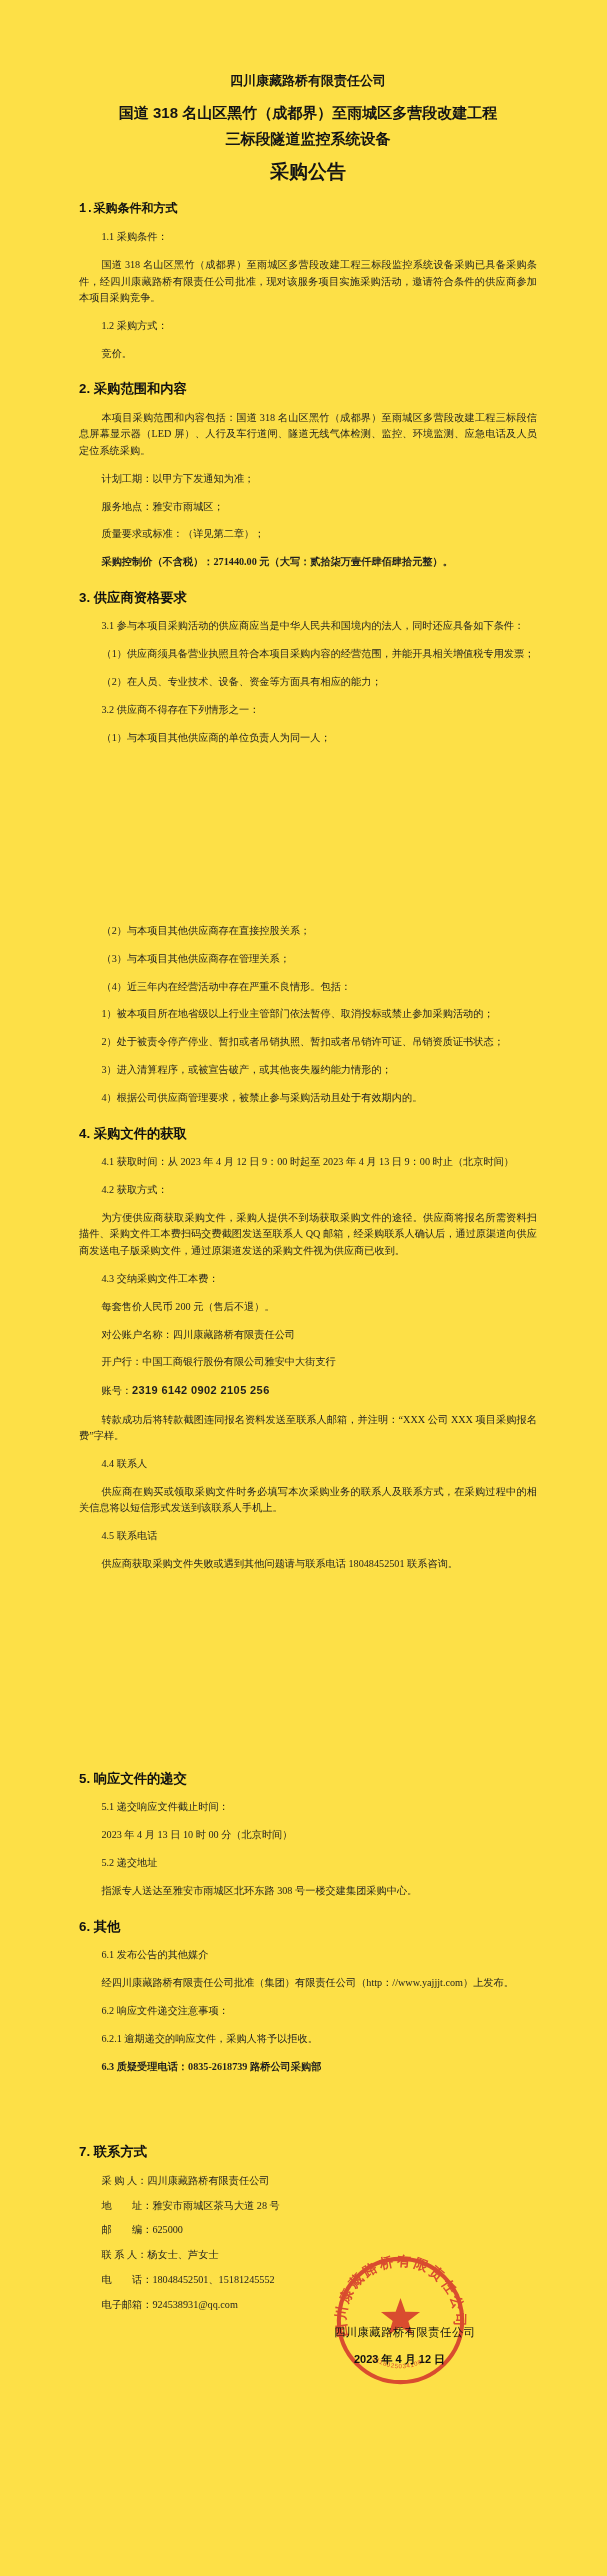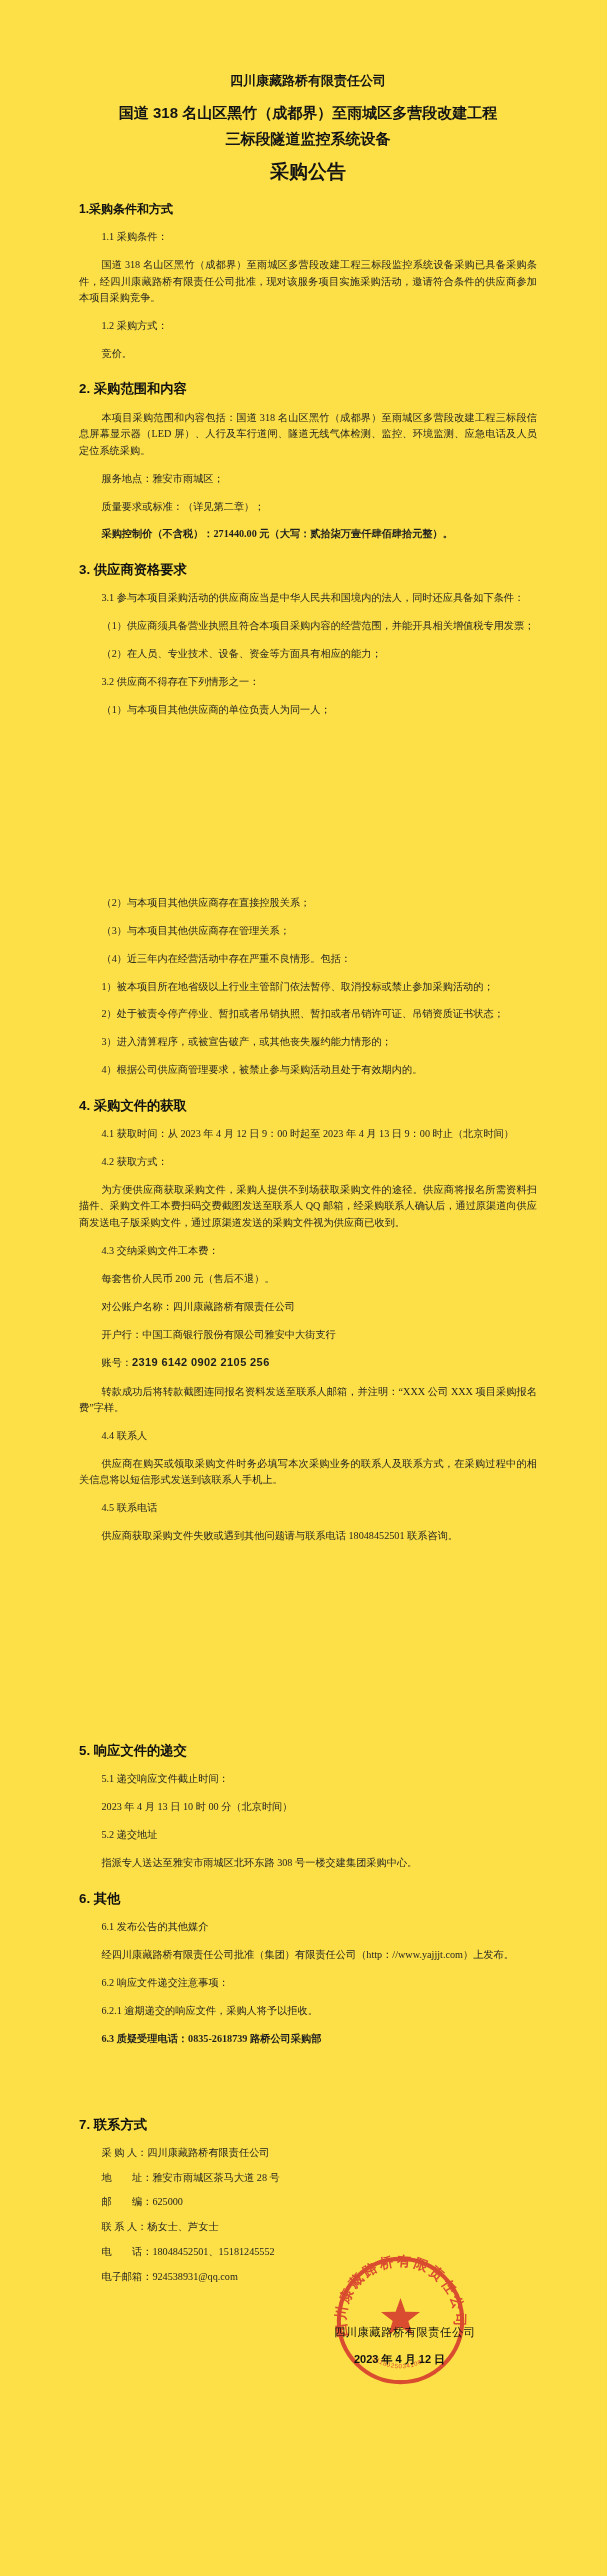--- a/index.html
+++ b/index.html
@@ -17,21 +17,21 @@
   .content{padding:70px 70px 0 79px;}
   .doc-title{text-align:center;font-family:"Liberation Sans","DejaVu Sans",sans-serif;font-weight:700;color:#151515;}
   .t-company{font-size:13px;margin:0 0 9px 0;}
   .t-main{font-size:15px;line-height:1.75;margin:0;}
   .t-notice{font-size:19px;margin:4.6px 0 13.7px 0;}
   h2.sec{
     font-family:"Liberation Sans","DejaVu Sans",sans-serif;
     font-weight:700;font-size:13.3px;color:#111;
     margin:18px 0 12px 0;line-height:1.3;
   }
-  h2.sec-first{font-size:12px;margin-top:7.6px;}
+  h2.sec-first{font-size:12px;margin-top:7.6px;font-family:Liberation Mono, monospace;}
   p.body{margin:0 0 11.4px 0;text-align:justify;text-indent:2.2em;}
   p.b{font-weight:700;}
   .u{text-underline-offset:3px;}
   .acct-num{font-family:Liberation Sans, sans-serif;font-weight:700;font-size:11px;letter-spacing:0.4px;}
   .spacer-a{height:165px;}
   .spacer-b{height:168px;}
   .spacer-c{height:39px;}
   .contact p.body{margin-bottom:8.3px;}
   
   .sig-block{position:absolute;left:0;top:0;width:607px;height:0;}
@@ -53,20 +53,21 @@
     </div>
 
     <h2 class="sec sec-first">1.采购条件和方式</h2>
     <p class="body">1.1 采购条件：</p>
     <p class="body">国道 318 名山区黑竹（成都界）至雨城区多营段改建工程三标段监控系统设备采购已具备采购条件，经四川康藏路桥有限责任公司批准，现对该服务项目实施采购活动，邀请符合条件的供应商参加本项目采购竞争。</p>
     <p class="body">1.2 采购方式：</p>
     <p class="body">竞价。</p>
 
     <h2 class="sec">2. 采购范围和内容</h2>
     <p class="body">本项目采购范围和内容包括：国道 318 名山区黑竹（成都界）至雨城区多营段改建工程三标段信息屏幕显示器（LED 屏）、人行及车行道闸、隧道无线气体检测、监控、环境监测、应急电话及人员定位系统采购。</p>
+    <p class="body">计划工期：以甲方下发通知为准；</p>
     <p class="body"><span>服务地点：</span><span class="u">雅安市雨城区</span><span>；</span></p>
     <p class="body">质量要求或标准：（详见第二章）；</p>
     <p class="body b">采购控制价（不含税）：271440.00 元（大写：贰拾柒万壹仟肆佰肆拾元整）。</p>
 
     <h2 class="sec">3. 供应商资格要求</h2>
     <p class="body">3.1 参与本项目采购活动的供应商应当是中华人民共和国境内的法人，同时还应具备如下条件：</p>
     <p class="body">（1）供应商须具备营业执照且符合本项目采购内容的经营范围，并能开具相关增值税专用发票；</p>
     <p class="body">（2）在人员、专业技术、设备、资金等方面具有相应的能力；</p>
     <p class="body">3.2 供应商不得存在下列情形之一：</p>
     <p class="body">（1）与本项目其他供应商的单位负责人为同一人；</p>

